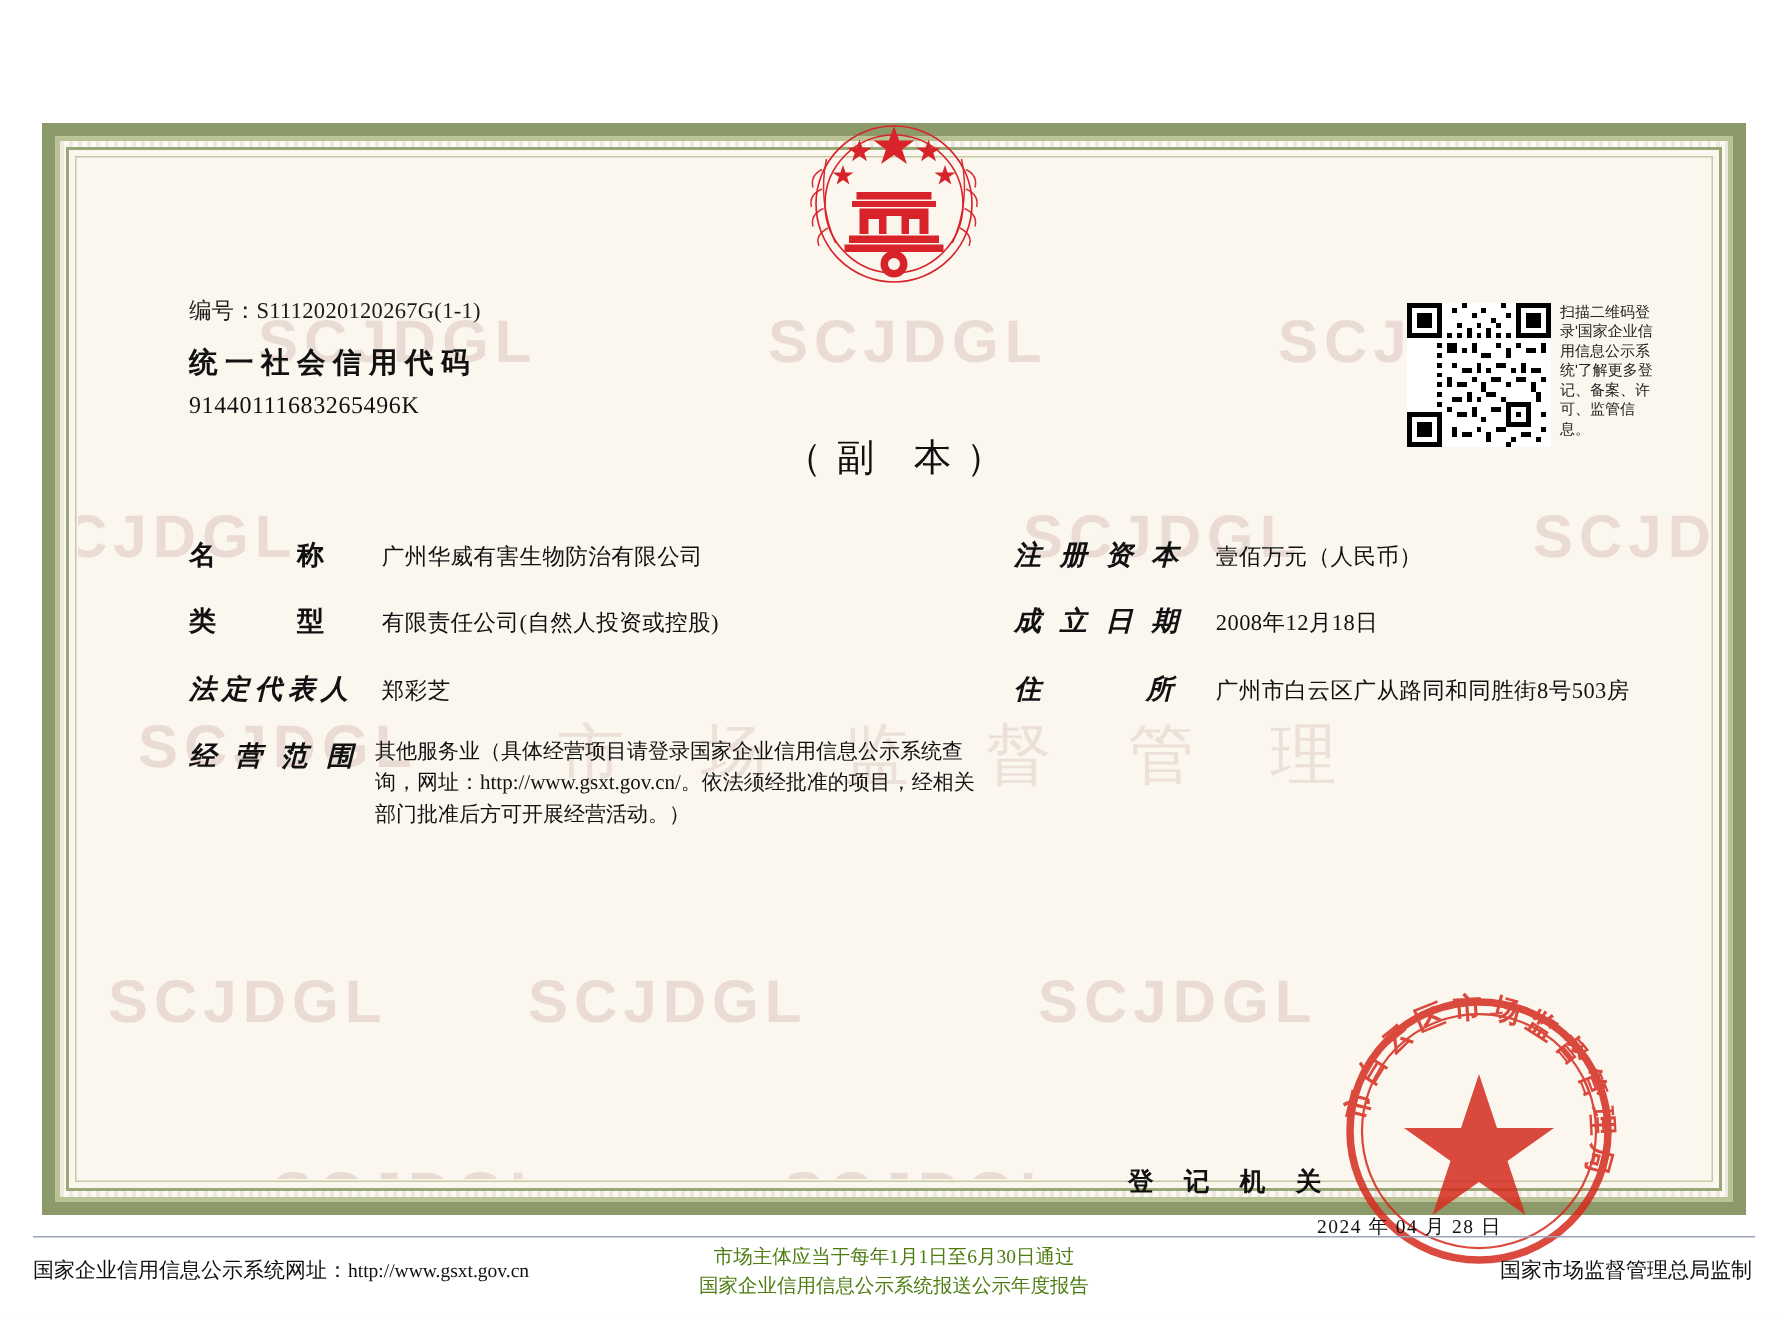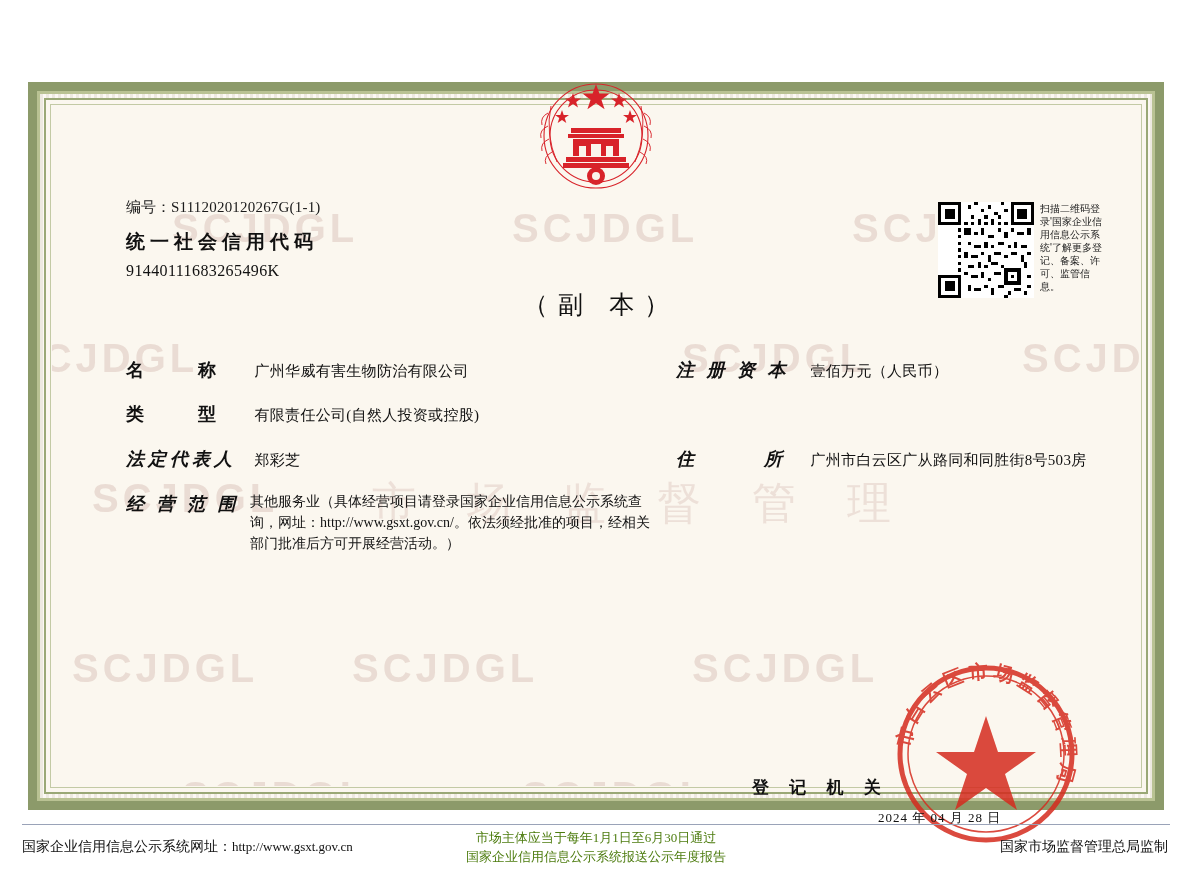--- a/index.html
+++ b/index.html
@@ -433,20 +433,24 @@
     <div class="field left-col row4">
       <span class="f-label wide4 label-box">经 营 范 围</span>
     </div>
     <div class="scope-value">其他服务业（具体经营项目请登录国家企业信用信息公示系统查询，网址：http://www.gsxt.gov.cn/。依法须经批准的项目，经相关部门批准后方可开展经营活动。）</div>
 
     <div class="field right-col row1">
       <span class="f-label wide4 label-box-r">注 册 资 本</span>
       <span class="f-value">壹佰万元（人民币）</span>
     </div>
 
+    <div class="field right-col row2">
+      <span class="f-label wide4 label-box-r">成 立 日 期</span>
+      <span class="f-value">2008年12月18日</span>
+    </div>
 
     <div class="field right-col row3">
       <span class="f-label wide4 label-box-r">住　　　所</span>
       <span class="f-value">广州市白云区广从路同和同胜街8号503房</span>
     </div>
 
     <div class="registry-label">登 记 机 关</div>
 
     <div class="stamp">
       <svg viewBox="0 0 200 200" width="200" height="200" aria-hidden="true">

